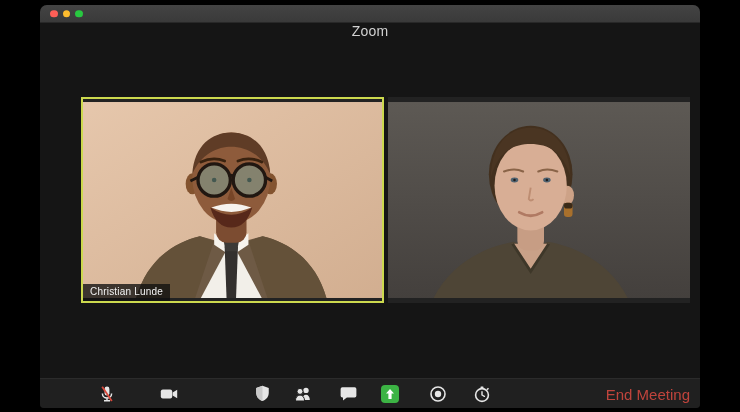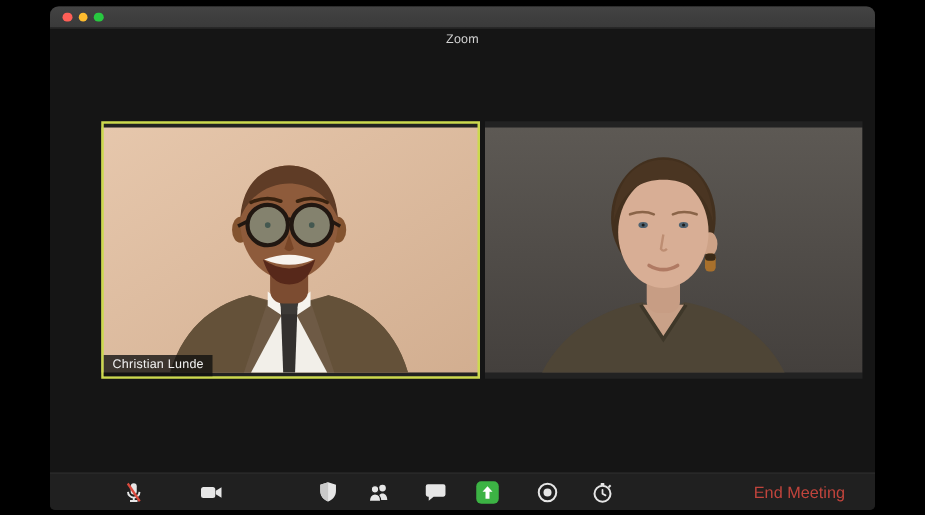--- a/index.html
+++ b/index.html
@@ -14,21 +14,21 @@
     position:absolute; left:40px; top:5px; width:660px; height:403px;
     background:#151515; border-radius:7px 7px 4px 4px; overflow:hidden;
     box-shadow:0 0 0 1px #000;
   }
   .titlebar {
     position:absolute; top:0; left:0; right:0; height:18px;
     background:linear-gradient(#434343,#3a3a3a);
     border-bottom:1px solid #282828;
     display:flex; align-items:center; justify-content:center;
   }
-  .title-text { color:#d2d2d2; font-size:10px; font-weight:500; letter-spacing:.2px;margin-top:35px; }
+  .title-text { color:#d2d2d2; font-size:14px; font-weight:500; letter-spacing:.2px;margin-top:35px; }
   .traffic { position:absolute; left:10px; top:50%; transform:translateY(-50%); display:flex; gap:5px; }
   .light { width:7.5px; height:7.5px; border-radius:50%; }
   .light.red { background:#ff5f57; }
   .light.yellow { background:#febc2e; }
   .light.green { background:#28c840; }
 
   .video-area {
     position:absolute; top:92px; left:10px; width:640px; height:206px;
     display:flex; gap:4px;padding-left:31px;
   }
@@ -51,22 +51,22 @@
   .tool-btn {
     position:absolute; top:50%; transform:translateY(-50%);
     width:26px; height:26px; display:flex; align-items:center; justify-content:center;
     background:transparent; border:none; cursor:pointer;
   }
   .share-box {
     width:18px; height:18px; border-radius:4px; background:#3cb344;
     display:flex; align-items:center; justify-content:center;
   }
   .end-meeting {
-    position:absolute; right:24px; top:50%; transform:translateY(-50%);
-    color:#c0443c; font-size:13px; background:none; border:none; cursor:pointer;
+    position:absolute; right:10px; top:50%; transform:translateY(-50%);
+    color:#c0443c; font-size:15px; background:none; border:none; cursor:pointer;
     font-family:"Liberation Sans", sans-serif;
     text-align:center;
   }
 </style>
 </head>
 <body>
 
 <div class="window">
 
   <div class="titlebar">

